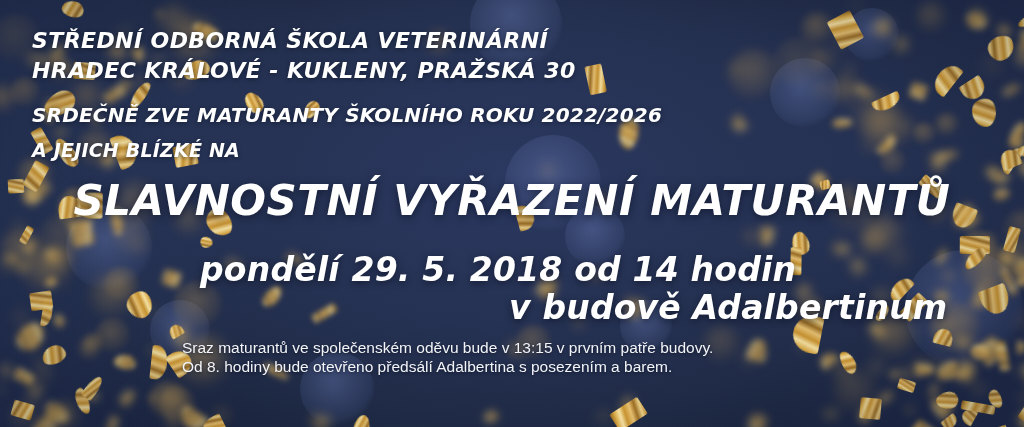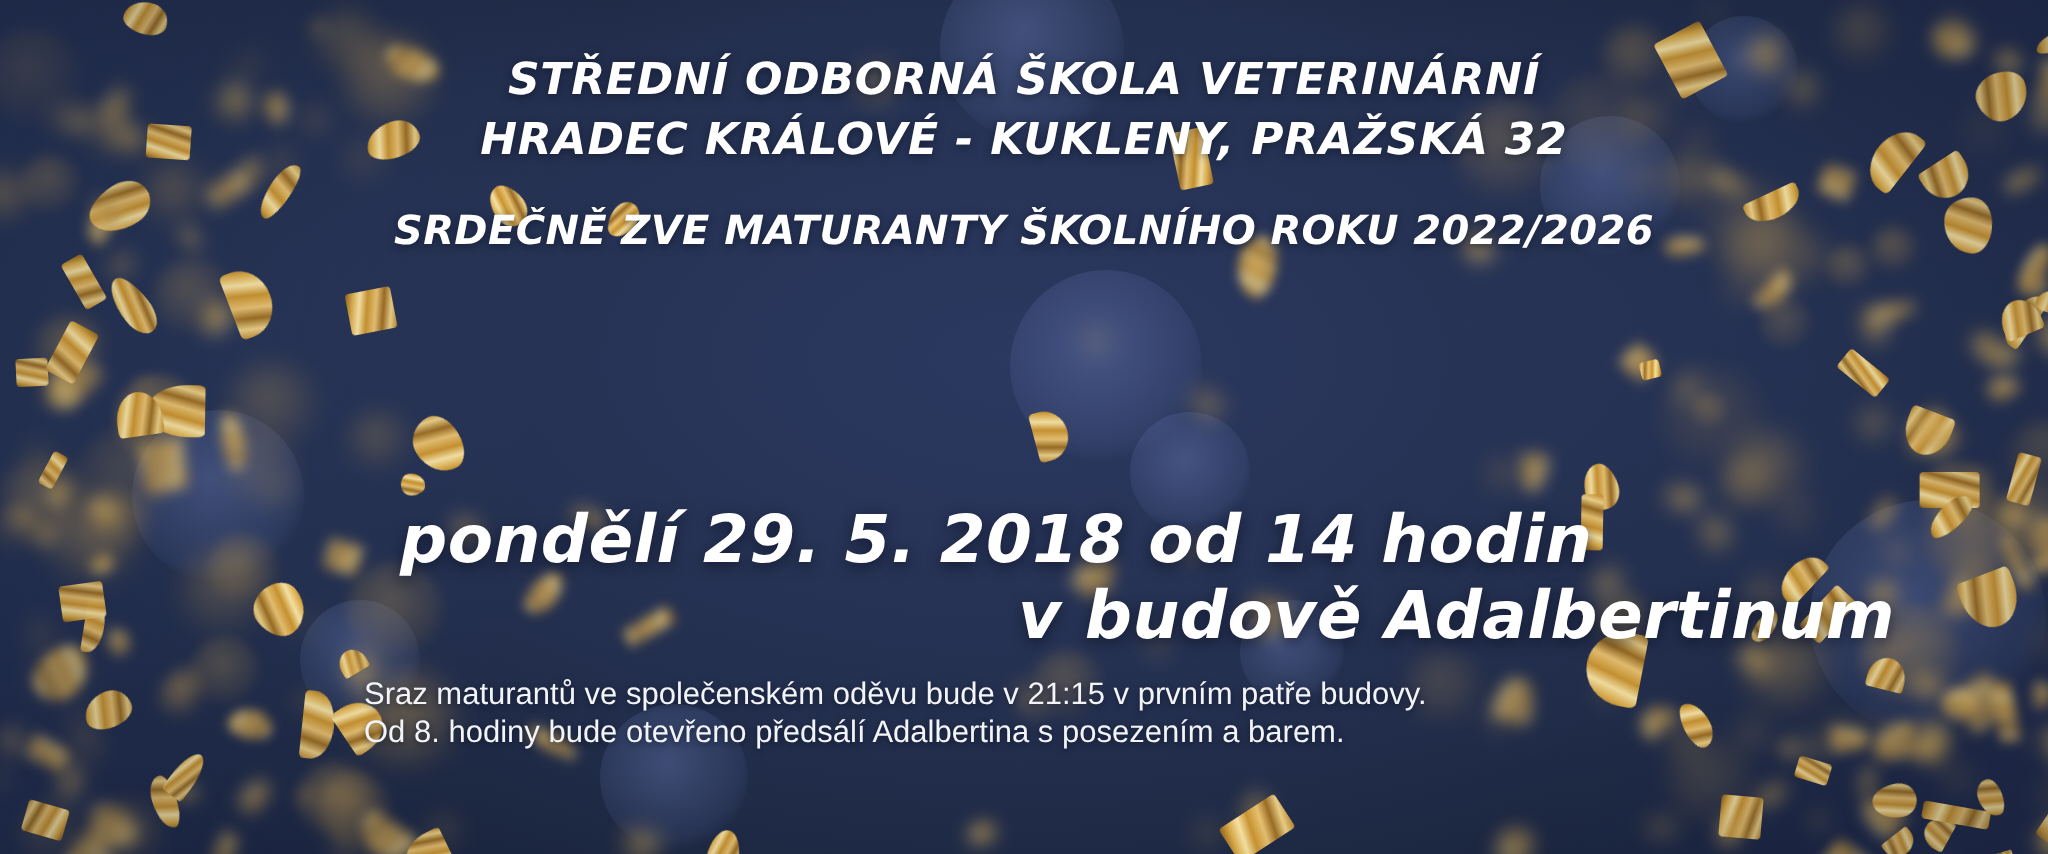--- a/index.html
+++ b/index.html
@@ -85,22 +85,23 @@
     font-weight: 700;
     font-style: italic;
     letter-spacing: -0.2px;
     text-shadow: 0 1px 4px rgba(8,14,30,0.55);
   }
 
   .head-line {
     position: absolute;
     left: 0;
     right: 0;
-    text-align: center;
+    text-align: left;
     white-space: nowrap;
+    padding-left: 32px;
   }
 
   #school-name-1 { top: 28px;  font-size: 22px; letter-spacing: 0.4px; }
   #school-name-2 { top: 58px;  font-size: 22px; letter-spacing: 0.4px; }
   #invite-line-1 { top: 103px; font-size: 20px; letter-spacing: 0.2px; }
   #invite-line-2 { top: 139px; font-size: 19px; letter-spacing: 0.2px; }
 
   #event-title {
     position: absolute;
     top: 176px;
@@ -479,30 +480,32 @@
       <div class="confetti fan" style="left: 205px; top: 415px; width: 16.9px; height: 21.1px; transform: rotate(244deg); filter: blur(0.1px); opacity: 1;"></div>
       <div class="confetti strip" style="left: 612px; top: 404px; width: 33.4px; height: 20.1px; transform: rotate(327deg); filter: blur(0.1px); opacity: 1;"></div>
     </div>
 
   <div class="bg-vignette"></div>
 
   <div class="content">
 
     <div class="head-line script" id="school-name-1">STŘEDNÍ ODBORNÁ ŠKOLA VETERINÁRNÍ</div>
 
-    <div class="head-line script" id="school-name-2">HRADEC KRÁLOVÉ - KUKLENY, PRAŽSKÁ 32</div>
+    <div class="head-line script" id="school-name-2">HRADEC KRÁLOVÉ - KUKLENY, PRAŽSKÁ 30</div>
 
     <div class="head-line script" id="invite-line-1">SRDEČNĚ ZVE MATURANTY ŠKOLNÍHO ROKU 2022/2026</div>
 
-
+    <div class="head-line script" id="invite-line-2">A JEJICH BLÍZKÉ NA</div>
+
+    <div class="script" id="event-title">SLAVNOSTNÍ VYŘAZENÍ MATURANTŮ</div>
 
     <div class="script" id="event-datetime">pondělí 29. 5. 2018 od 14 hodin</div>
 
     <div class="script" id="event-venue">v budově Adalbertinum</div>
 
     <div id="details-block">
-      <div class="details">Sraz maturantů ve společenském oděvu bude  v 21:15 v prvním patře budovy.</div>
+      <div class="details">Sraz maturantů ve společenském oděvu bude  v 13:15 v prvním patře budovy.</div>
       <div class="details">Od 8. hodiny bude otevřeno předsálí Adalbertina s posezením a barem.</div>
     </div>
 
 
   </div>
 </div>
 
 </body></html>

